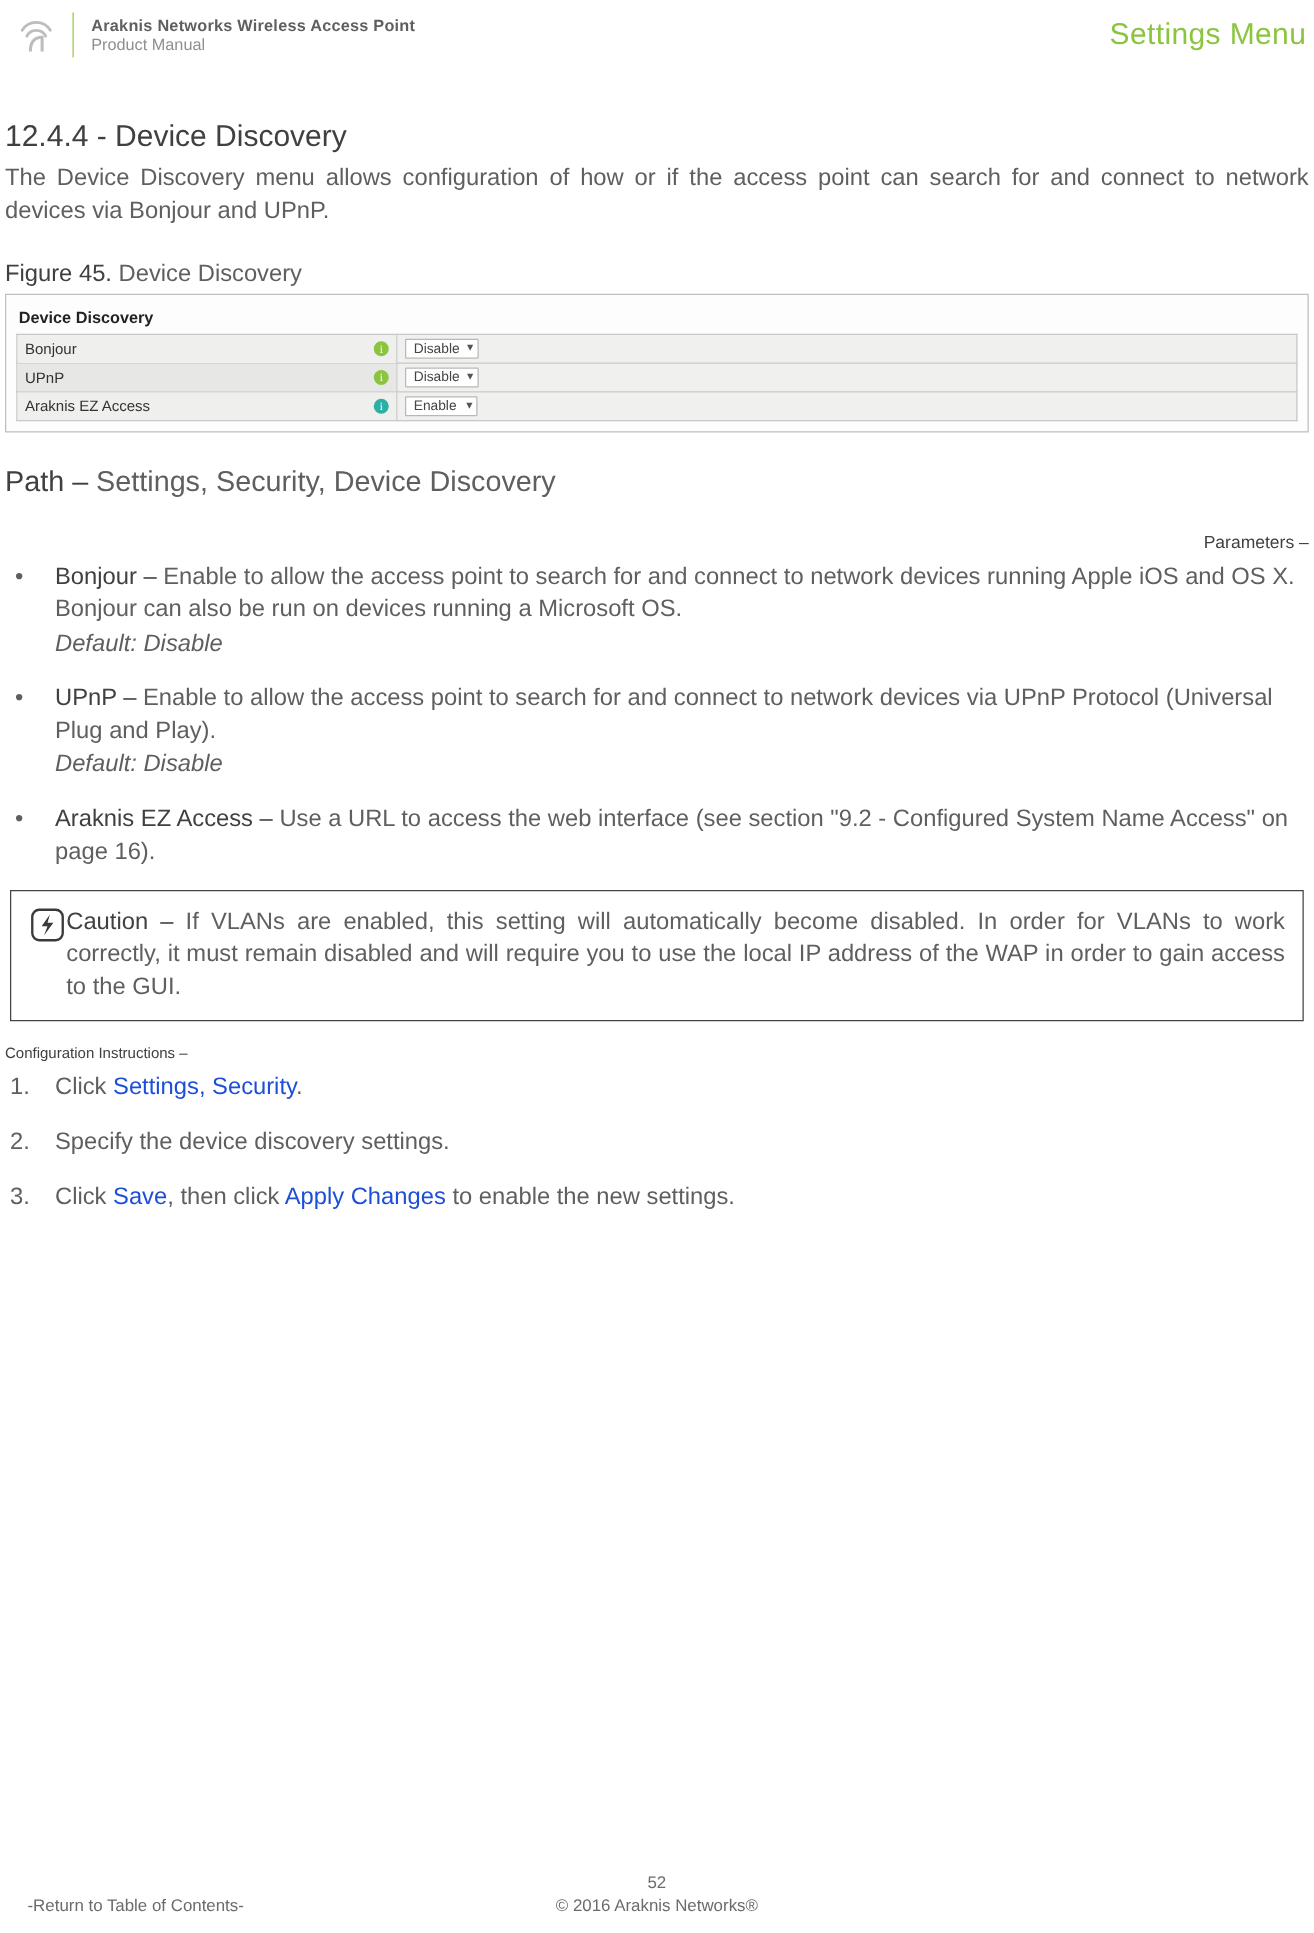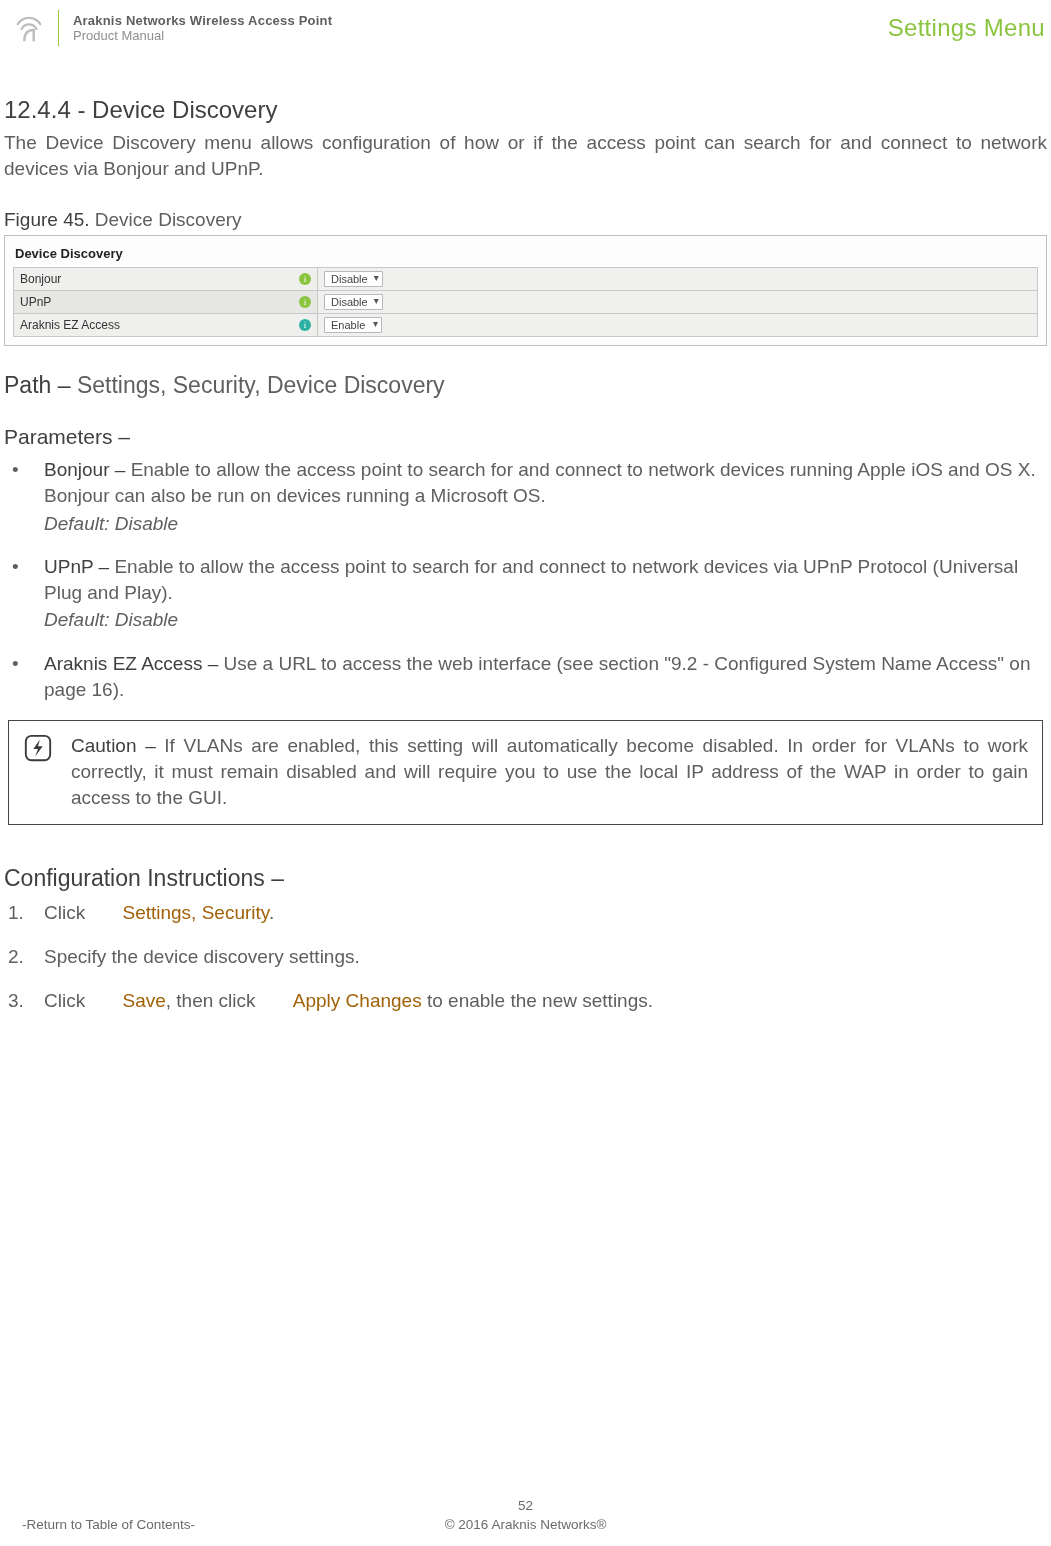--- a/index.html
+++ b/index.html
@@ -33,39 +33,39 @@
   .row-a td:first-child { background: #efefed; }
   .row-b td:first-child { background: #e7e7e5; }
   .info-dot { position: absolute; right: 6px; top: 50%; transform: translateY(-50%); width: 12px; height: 12px; border-radius: 6px; background: #8bc53f; color:#fff; font-size:9px; line-height:12px; text-align:center; font-family: Georgia, serif; }
   .sel { display: inline-block; border: 1px solid #b8b8b8; background: #fff; font-size: 11px; color:#444; padding: 1px 14px 1px 6px; position: relative; border-radius: 1px; min-width: 58px; }
   .sel::after { content: "▾"; position: absolute; right: 3px; top: 0; font-size: 10px; color:#555; }
   .info-dot.teal { background: #2bb0a3; }
 
   
   .path { margin-top: 26px; font-size: 23px; }
   .path .b, .params-h, .ci-h, .bold { color: #404040; }
-  .params-h { margin-top: 26px; font-size: 21px; }
+  .params-h { margin-top: 26px; font-size: 14px; text-align: right; }
   ul.params { list-style: none; margin-top: 8px; }
   ul.params > li { position: relative; padding-left: 40px; font-size: 19px; line-height: 1.35; margin-bottom: 18px; }
   ul.params > li::before { content: "•"; position: absolute; left: 8px; top: 0; color: #5f5f5f; font-size: 19px; }
   .pname { color: #404040; }
   .default { font-style: italic; display: block; margin-top: 2px; }
 
   
-  .caution { border: 1px solid #444; margin: 8px 4px 0 4px; padding: 12px 14px 14px 14px; display: flex; gap: 18px; }
+  .caution { border: 1px solid #444; margin: 8px 4px 0 4px; padding: 12px 14px 14px 14px; display: flex; }
   .caution-icon { flex: 0 0 30px; height: 30px; }
   .caution-icon svg { width: 30px; height: 30px; }
   .caution-body { font-size: 19px; line-height: 1.35; text-align: justify; }
   .caution-body .lead { color: #404040; }
 
-  .ci-h { margin-top: 40px; font-size: 23px; }
+  .ci-h { margin-top: 18px; font-size: 12px; }
   ol.steps { list-style: none; counter-reset: step; margin-top: 8px; }
   ol.steps > li { counter-increment: step; position: relative; padding-left: 40px; font-size: 19px; line-height: 1.35; margin-bottom: 18px; }
   ol.steps > li::before { content: counter(step) "."; position: absolute; left: 4px; top: 0; color: #5f5f5f; }
-  ol.steps .bold { color: #a16207; margin-left: 32px; }
+  ol.steps .bold { color: #1d4ed8; }
 
   
   .footer { position: absolute; bottom: 14px; left: 0; right: 0; text-align: center; font-size: 13.5px; color: #6b6b6b; }
   .footer .pg { display:block; margin-bottom: 4px; }
   .footer .copy { display:block; }
   .toc { position:absolute; left: 22px; bottom: 14px; font-size: 13.5px; color:#6b6b6b; }
 </style>
 </head>
 <body>
 

